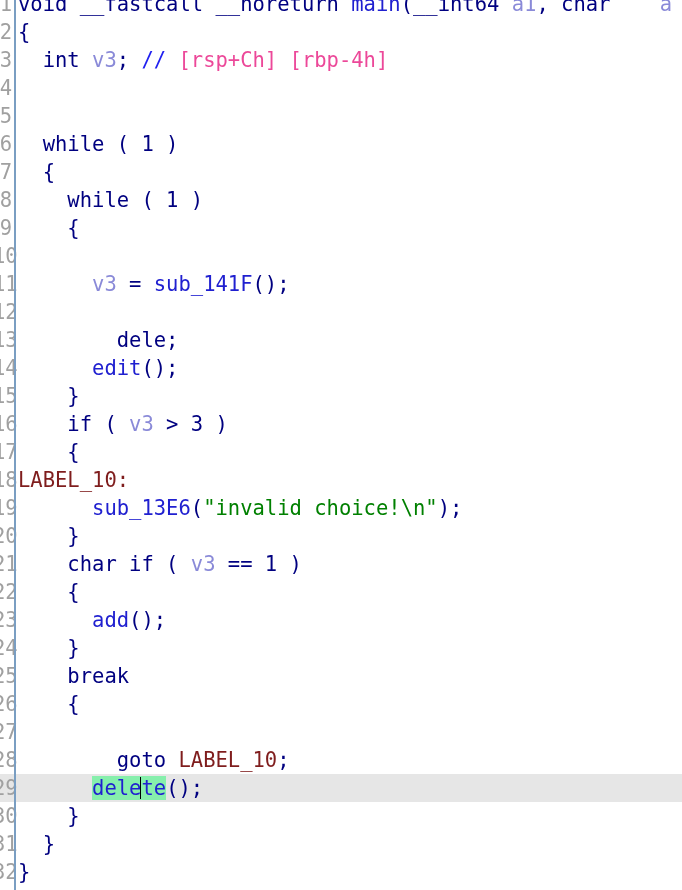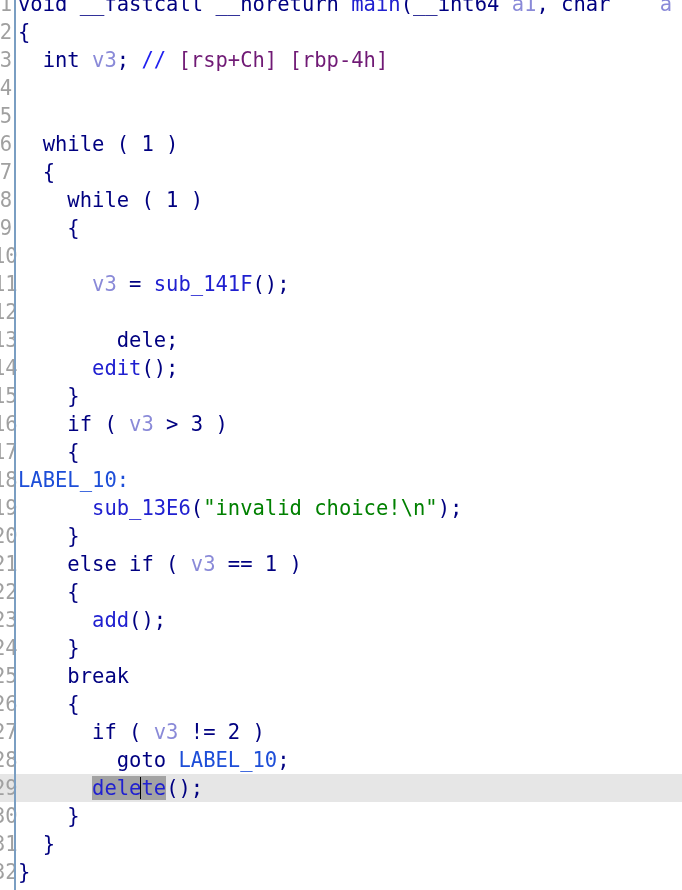--- a/index.html
+++ b/index.html
@@ -76,25 +76,25 @@
   }
 
   
   .t-plain  { color: #000080; }  
   .t-kw     { color: #000080; }
   .t-type   { color: #000080; }
   .t-fn     { color: #2020d0; }  
   .t-var    { color: #8a8ad8; }
   .t-str    { color: #008000; }  
   .t-cmt    { color: #2020f0; }  
-  .t-cmttxt { color: #701a75; }  
-  .t-label  { color: #1d4ed8; }
+  .t-cmttxt { color: #ec4899; }  
+  .t-label  { color: #7f1d1d; }
 
   .sel {
-    background: #a3a3a3;
+    background: #86efac;
   }
 
   .caret {
     display: inline-block;
     width: 0;
     border-left: 2px solid #000000;
     height: 22px;
     vertical-align: -4px;
     margin: 0 -1px;
   }
@@ -118,26 +118,26 @@
       <div class="line"><span class="lineno">11</span><span class="code"><span class="t-plain">      </span><span class="t-var">v3</span><span class="t-plain"> = </span><span class="t-fn">sub_141F</span><span class="t-plain">();</span></span></div>
       <div class="line"><span class="lineno">12</span></div>
       <div class="line"><span class="lineno">13</span><span class="code"><span class="t-kw">        dele;</span></span></div>
       <div class="line"><span class="lineno">14</span><span class="code"><span class="t-plain">      </span><span class="t-fn">edit</span><span class="t-plain">();</span></span></div>
       <div class="line"><span class="lineno">15</span><span class="code"><span class="t-plain">    }</span></span></div>
       <div class="line"><span class="lineno">16</span><span class="code"><span class="t-kw">    if ( </span><span class="t-var">v3</span><span class="t-plain"> &gt; 3 )</span></span></div>
       <div class="line"><span class="lineno">17</span><span class="code"><span class="t-plain">    {</span></span></div>
       <div class="line"><span class="lineno">18</span><span class="code"><span class="t-label">LABEL_10:</span></span></div>
       <div class="line"><span class="lineno">19</span><span class="code"><span class="t-plain">      </span><span class="t-fn">sub_13E6</span><span class="t-plain">(</span><span class="t-str">"invalid choice!\n"</span><span class="t-plain">);</span></span></div>
       <div class="line"><span class="lineno">20</span><span class="code"><span class="t-plain">    }</span></span></div>
-      <div class="line"><span class="lineno">21</span><span class="code"><span class="t-kw">    else if ( </span><span class="t-var">v3</span><span class="t-plain"> == 1 )</span></span></div>
+      <div class="line"><span class="lineno">21</span><span class="code"><span class="t-kw">    char if ( </span><span class="t-var">v3</span><span class="t-plain"> == 1 )</span></span></div>
       <div class="line"><span class="lineno">22</span><span class="code"><span class="t-plain">    {</span></span></div>
       <div class="line"><span class="lineno">23</span><span class="code"><span class="t-plain">      </span><span class="t-fn">add</span><span class="t-plain">();</span></span></div>
       <div class="line"><span class="lineno">24</span><span class="code"><span class="t-plain">    }</span></span></div>
       <div class="line"><span class="lineno">25</span><span class="code"><span class="t-kw">    break</span></span></div>
       <div class="line"><span class="lineno">26</span><span class="code"><span class="t-plain">    {</span></span></div>
-      <div class="line"><span class="lineno">27</span><span class="code"><span class="t-kw">      if ( </span><span class="t-var">v3</span><span class="t-plain"> != 2 )</span></span></div>
+      <div class="line"><span class="lineno">27</span></div>
       <div class="line"><span class="lineno">28</span><span class="code"><span class="t-kw">        goto </span><span class="t-label">LABEL_10</span><span class="t-plain">;</span></span></div>
       <div class="line current"><span class="lineno">29</span><span class="code"><span class="t-plain">      </span><span class="t-fn sel">dele</span><span class="caret"></span><span class="t-fn sel">te</span><span class="t-plain">();</span></span></div>
       <div class="line"><span class="lineno">30</span><span class="code"><span class="t-plain">    }</span></span></div>
       <div class="line"><span class="lineno">31</span><span class="code"><span class="t-plain">  }</span></span></div>
       <div class="line"><span class="lineno">32</span><span class="code"><span class="t-plain">}</span></span></div>
     </div>
 </div>
 
 </body></html>

